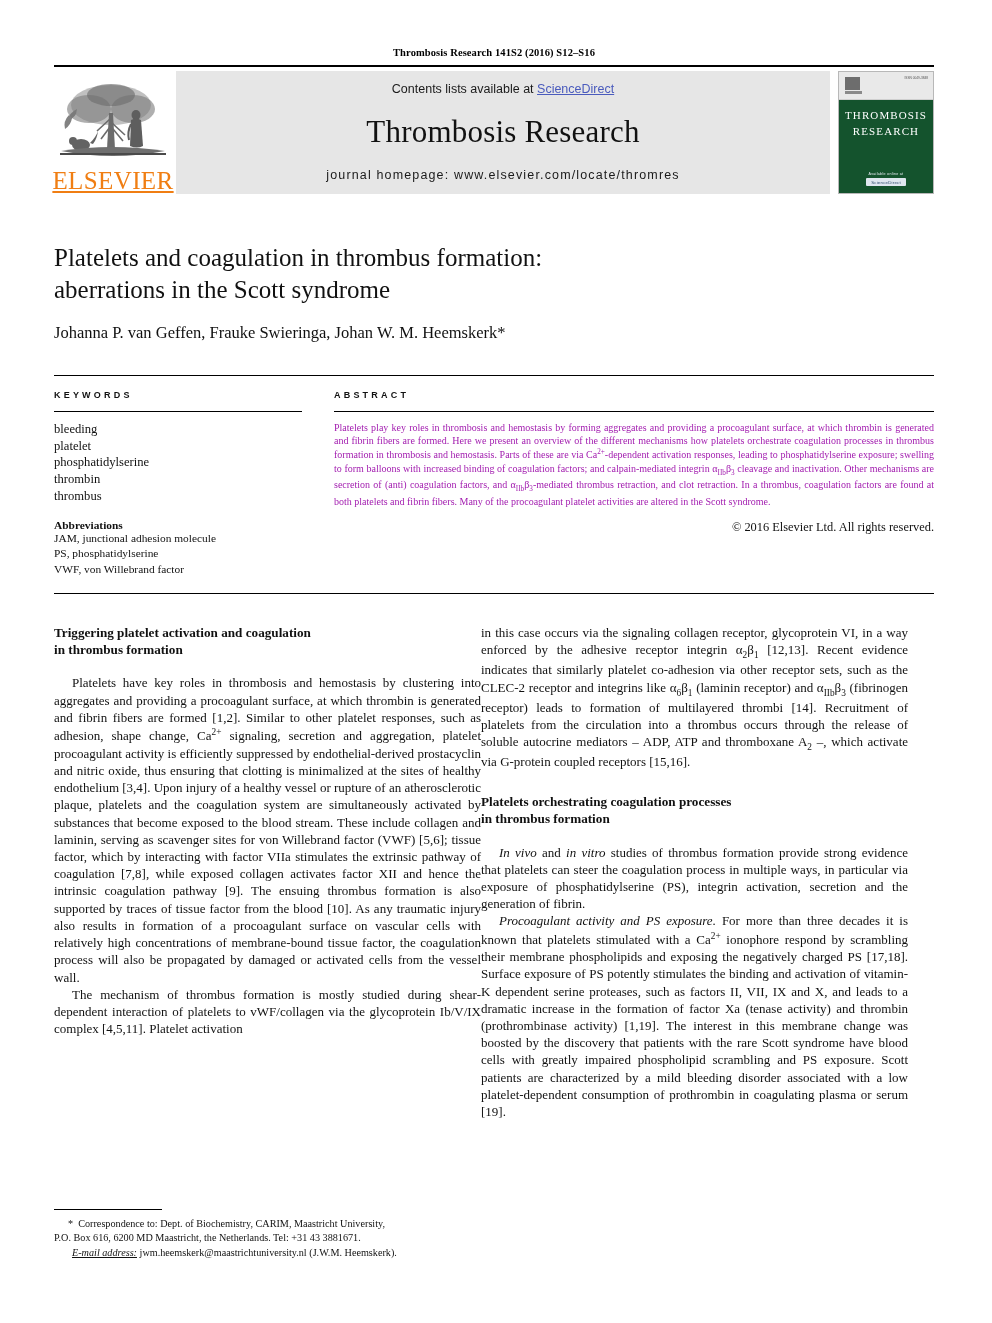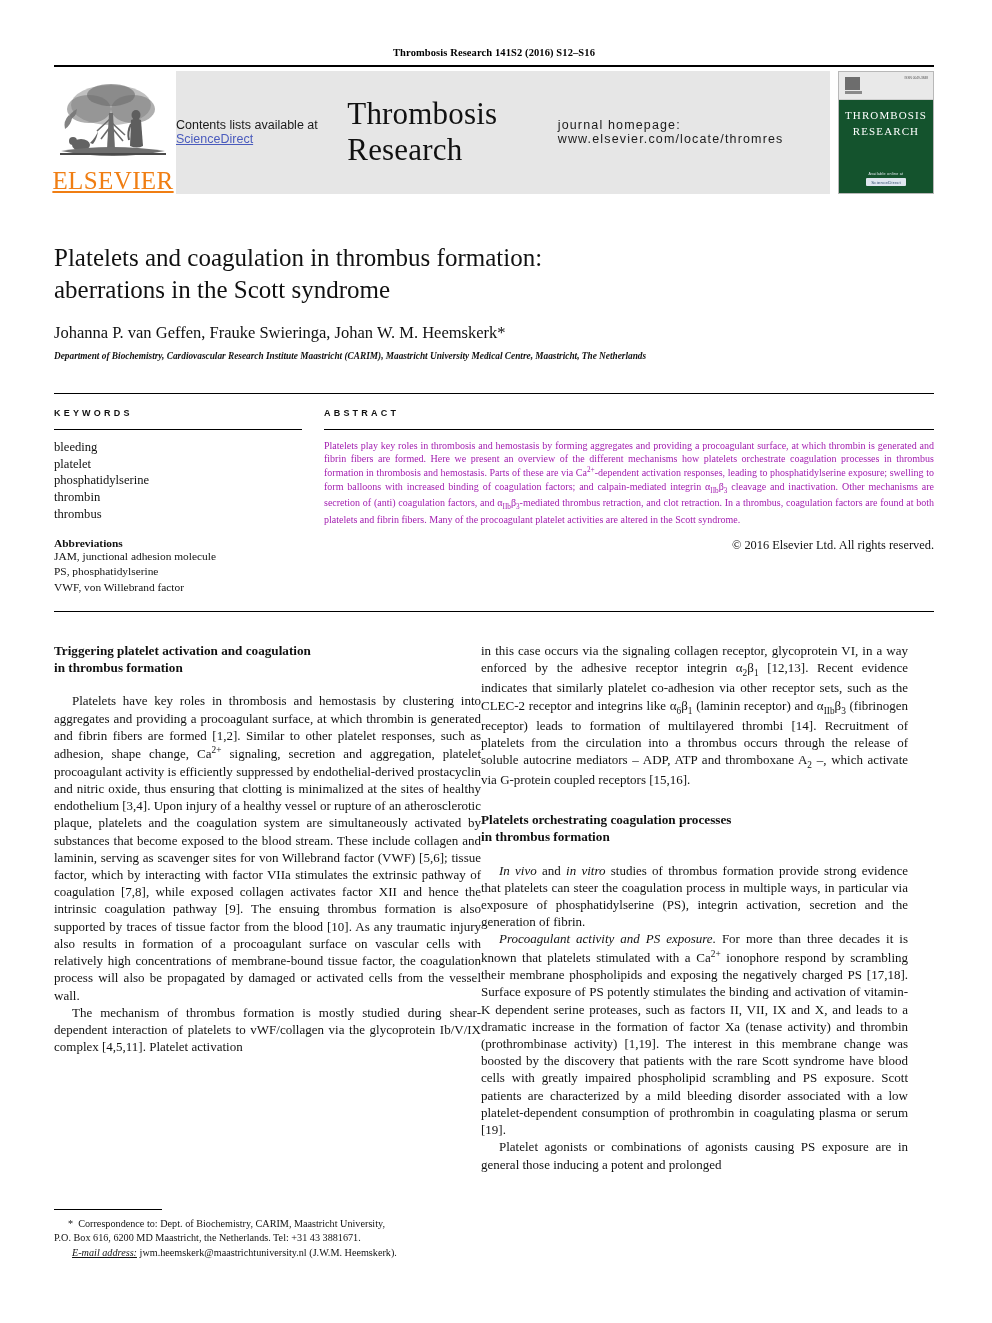--- a/index.html
+++ b/index.html
@@ -57,21 +57,21 @@
     letter-spacing: 0.4px;
     color: #F07E13;
     line-height: 1;
     margin-top: 1px;
     text-decoration: underline;
   }
   .banner {
     flex: 1 1 auto;
     background: #e6e6e6;
     display: flex;
-    flex-direction: row;
+    flex-direction: column;
     justify-content: space-between;
     align-items: center;
     padding: 11px 0 12px 0;
     margin-left: 4px;
   }
   .banner-top {
     font-family: "Liberation Sans", sans-serif;
     font-size: 12.5px;
     color: #1a1a1a;
   }
@@ -178,21 +178,21 @@
     color: #111;
   }
 
   
   .info-panel {
     margin-top: 32px;
     border-top: 1.3px solid #000;
     border-bottom: 1.3px solid #000;
     padding: 14px 0 16px 0;
     display: flex;
-    gap: 22px;
+    gap: 32px;
   }
   .kw-col { flex: 0 0 248px; }
   .ab-col { flex: 1 1 auto; }
   .section-tag {
     font-family: "Liberation Sans", sans-serif;
     font-weight: bold;
     font-size: 9px;
     letter-spacing: 3.2px;
     text-transform: uppercase;
     color: #111;
@@ -348,21 +348,20 @@
       </div>
     </div>
   </div>
 
   <div class="title-block">
     <h1 class="article-title">
       <span>Platelets and coagulation in thrombus formation:</span><br>
       <span>aberrations in the Scott syndrome</span>
     </h1>
     <div class="authors">Johanna P. van Geffen, Frauke Swieringa, Johan W. M. Heemskerk*</div>
-    <div class="affiliation">Department of Biochemistry, Cardiovascular Research Institute Maastricht (CARIM), Maastricht University Medical Centre, Maastricht, The Netherlands</div>
   </div>
 
   <div class="info-panel">
 
     <div class="kw-col">
       <div class="section-tag">KEYWORDS</div>
       <div class="tag-rule"></div>
       <div class="kw-list">
         <div>bleeding</div>
         <div>platelet</div>
@@ -402,21 +401,20 @@
 
       <h2 class="sec-head spaced">
         <span>Platelets orchestrating coagulation processes</span><br>
         <span>in thrombus formation</span>
       </h2>
 
       <p class="body-p"><span class="ital">In vivo</span><span> and </span><span class="ital">in vitro</span><span> studies of thrombus formation provide strong evidence that platelets can steer the coagulation process in multiple ways, in particular via exposure of phosphatidylserine (PS), integrin activation, secretion and the generation of fibrin.</span></p>
 
       <p class="body-p"><span class="ital">Procoagulant activity and PS exposure.</span><span> For more than three decades it is known that platelets stimulated with a Ca</span><span class="sup">2+</span><span> ionophore respond by scrambling their membrane phospholipids and exposing the negatively charged PS [17,18]. Surface exposure of PS potently stimulates the binding and activation of vitamin-K dependent serine proteases, such as factors II, VII, IX and X, and leads to a dramatic increase in the formation of factor Xa (tenase activity) and thrombin (prothrombinase activity) [1,19]. The interest in this membrane change was boosted by the discovery that patients with the rare Scott syndrome have blood cells with greatly impaired phospholipid scrambling and PS exposure. Scott patients are characterized by a mild bleeding disorder associated with a low platelet-dependent consumption of prothrombin in coagulating plasma or serum [19].</span></p>
 
-      <p class="body-p">Platelet agonists or combinations of agonists causing PS exposure are in general those inducing a potent and prolonged</p>
     </div>
   </div>
 
   <div class="footnote">
     <div class="fn-rule"></div>
     <div class="fn-line fn-star"><span>*</span>&nbsp;&nbsp;<span>Correspondence to: Dept. of Biochemistry, CARIM, Maastricht University,</span></div>
     <div class="fn-line">P.O. Box 616, 6200 MD Maastricht, the Netherlands. Tel: +31 43 3881671.</div>
     <div class="fn-line fn-email"><span class="fn-ital">E-mail address:</span><span> jwm.heemskerk@maastrichtuniversity.nl (J.W.M. Heemskerk).</span></div>
   </div>
 

